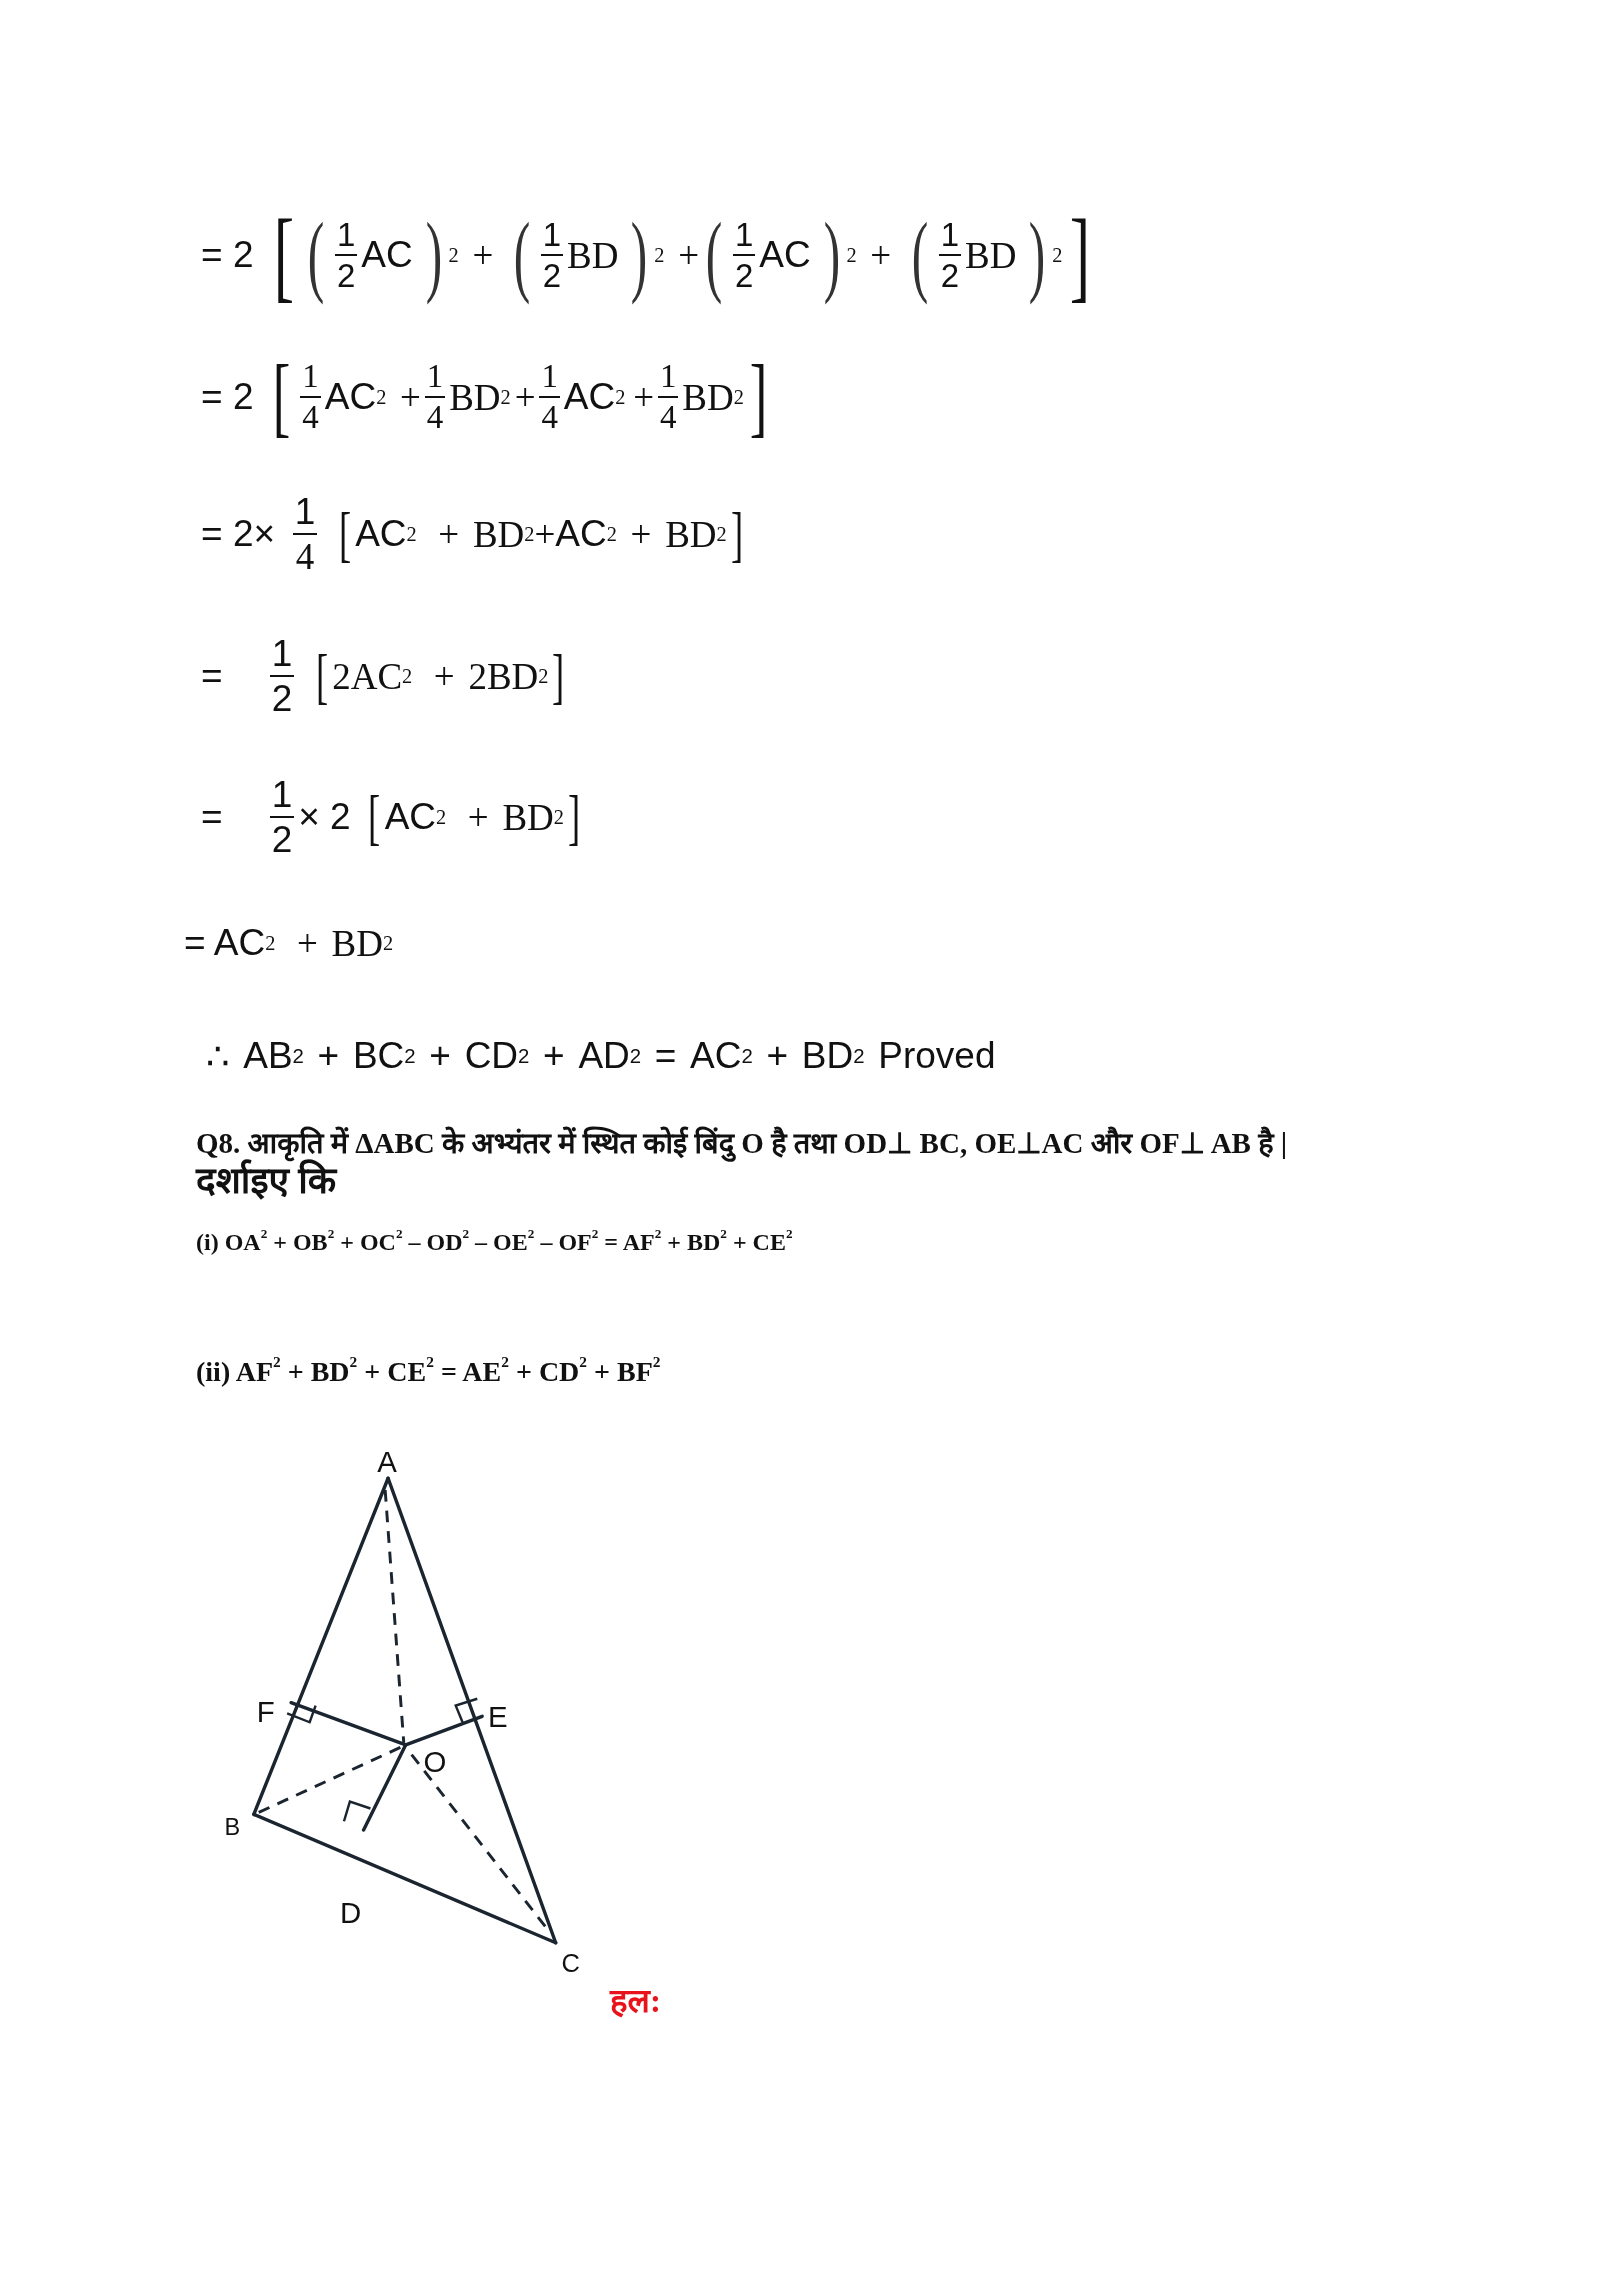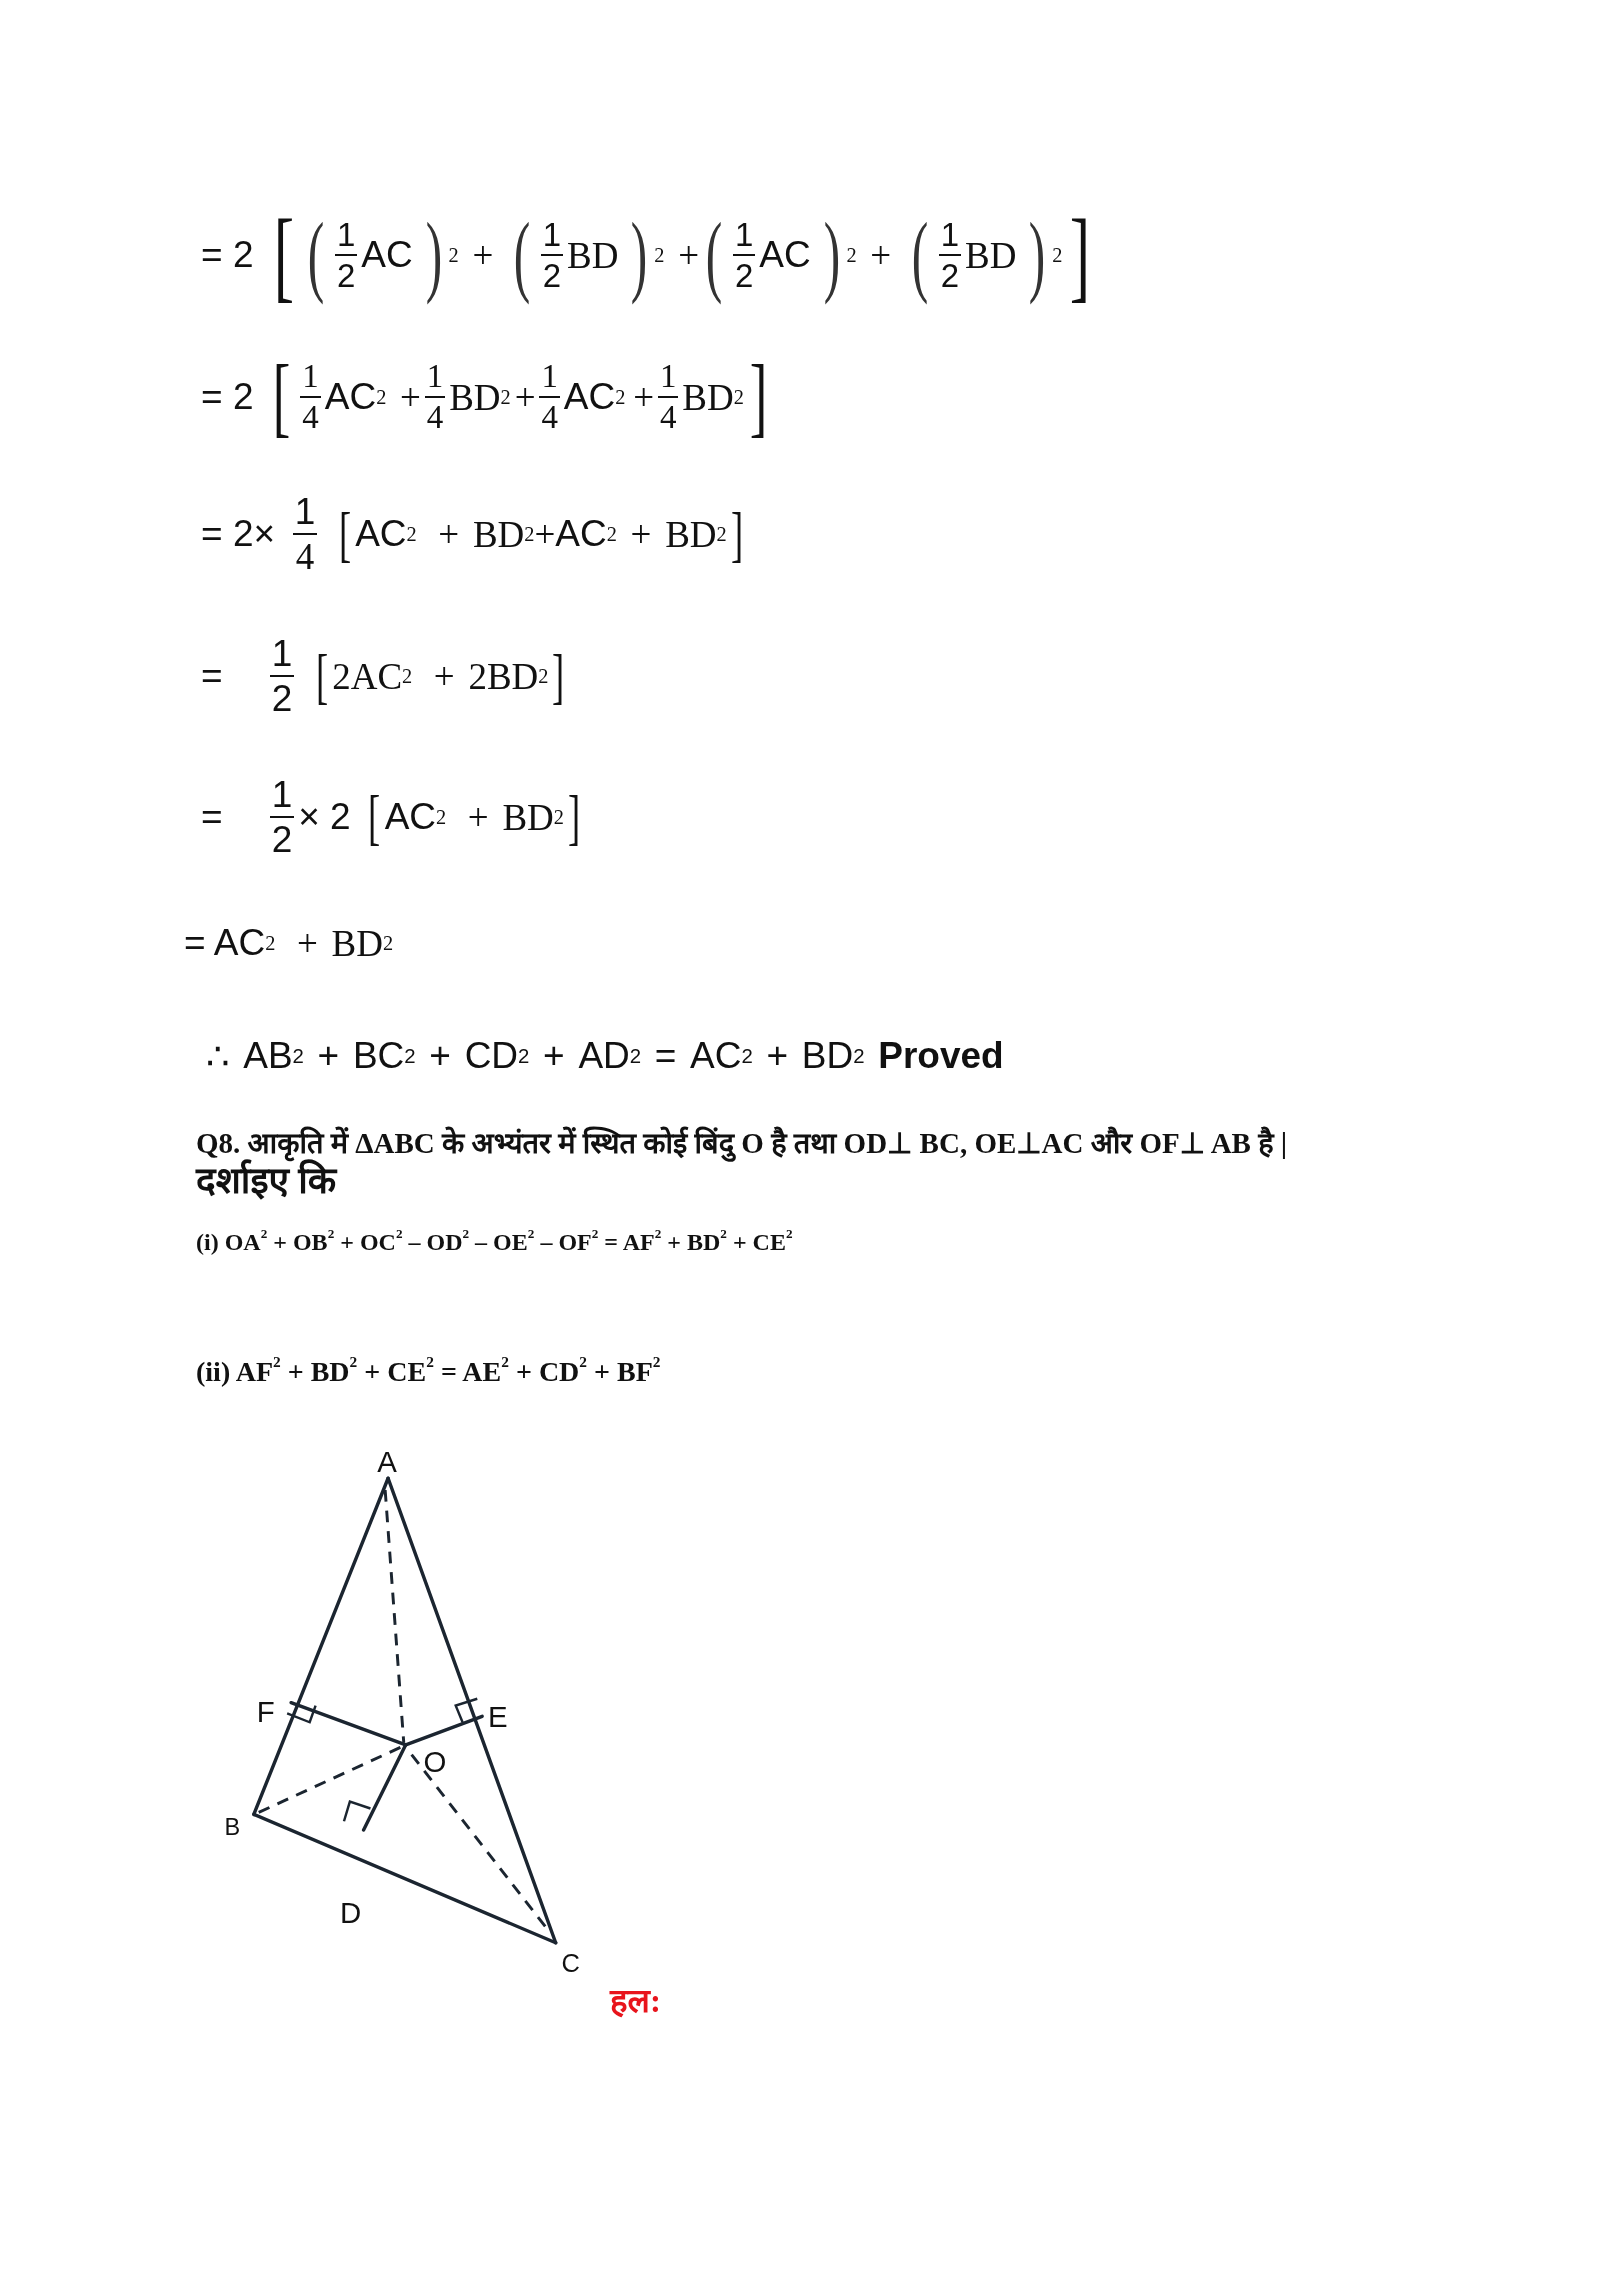--- a/index.html
+++ b/index.html
@@ -208,21 +208,21 @@
     <span>=</span>
     <span class="sp"></span>
   <span>AC</span>
     <sup>2</sup>
   <span class="sp"></span>
     <span>+</span>
     <span class="sp"></span>
   <span>BD</span>
     <sup>2</sup>
   <span class="sp"></span>
-  <span style="font-weight:bold">Proved</span>
+  <span style="font-weight:normal">Proved</span>
 </div>
 
 <div class="abs q" style="left:196px; top:1122px;">
   <span>Q8.</span>
   <span>आकृति में ΔABC के अभ्यंतर में स्थित कोई बिंदु O है तथा OD⊥ BC, OE⊥AC और OF⊥ AB है |</span>
 </div>
 
 <div class="abs q" style="left:196px; top:1153px; font-size:37px;">दर्शाइए कि</div>
 
 <div class="abs q" style="left:196px; top:1229px; font-size:24px;">

